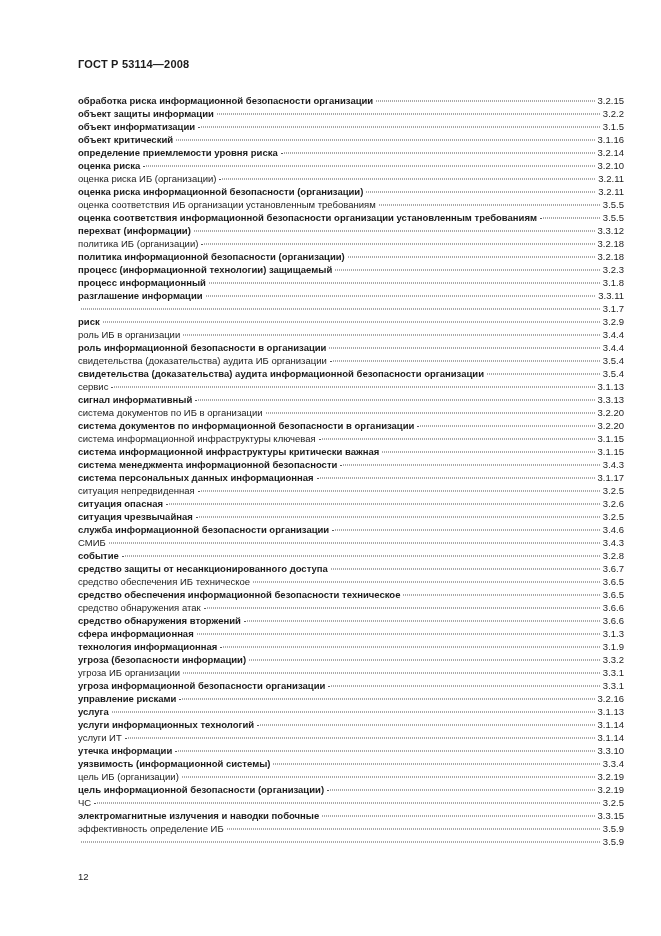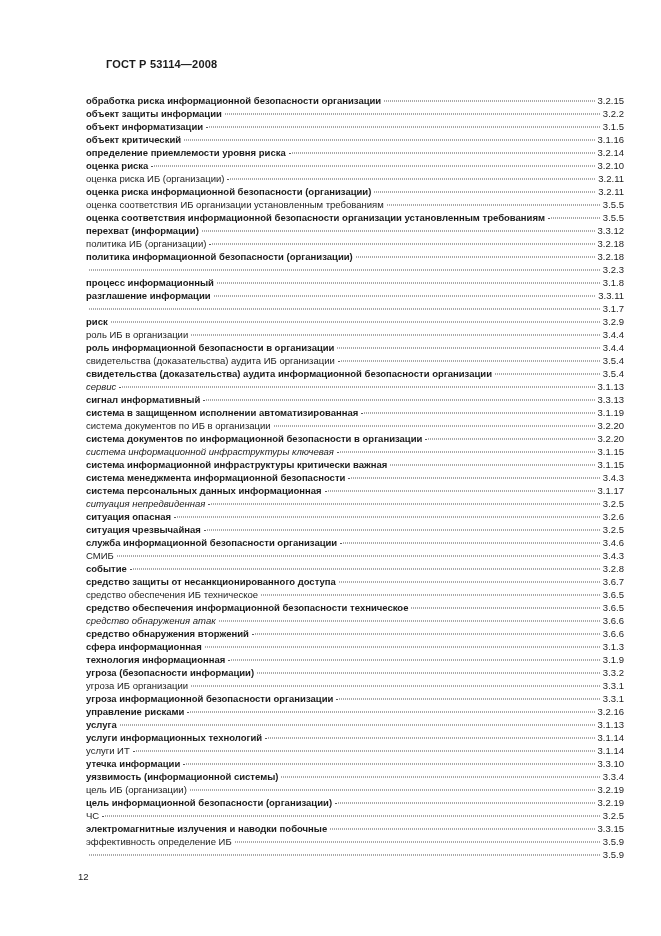--- a/index.html
+++ b/index.html
@@ -17,40 +17,38 @@
     height: 936px;
     background: #ffffff;
   }
   .doc-header {
     position: absolute;
     top: 58px;
     left: 78px;
     font-size: 11px;
     font-weight: bold;
     letter-spacing: 0.2px;
-    margin-left: 28px;
   }
   .index-list {
     position: absolute;
     top: 94px;
     left: 78px;
     width: 546px;
   }
   .entry {
     display: flex;
     align-items: baseline;
     font-size: 9.5px;
     line-height: 13px;
     height: 13px;
     white-space: nowrap;
-    margin-left: 8px;
   }
   .term { flex: 0 0 auto; }
   .term.bold { font-weight: bold; }
-  .term.italic { font-style: italic; }
+  .term.italic { }
   .leader {
     flex: 1 1 auto;
     min-width: 6px;
     margin: 0 3px;
     border-bottom: 1px dotted #555;
     transform: translateY(-2.5px);
   }
   .ref {
     flex: 0 0 auto;
     text-align: center;
@@ -142,20 +140,21 @@
       <span class="ref">3.2.18</span>
     </div>
 
     <div class="entry">
       <span class="term bold">политика информационной безопасности (организации)</span>
       <span class="leader"></span>
       <span class="ref">3.2.18</span>
     </div>
 
     <div class="entry">
+      <span class="term bold">процесс (информационной технологии) защищаемый</span>
       <span class="leader"></span>
       <span class="ref">3.2.3</span>
     </div>
 
     <div class="entry">
       <span class="term bold">процесс информационный</span>
       <span class="leader"></span>
       <span class="ref">3.1.8</span>
     </div>
 
@@ -205,25 +204,20 @@
       <span class="leader"></span>
       <span class="ref">3.1.13</span>
     </div>
 
     <div class="entry">
       <span class="term bold">сигнал информативный</span>
       <span class="leader"></span>
       <span class="ref">3.3.13</span>
     </div>
 
-    <div class="entry">
-      <span class="term bold">система в защищенном исполнении автоматизированная</span>
-      <span class="leader"></span>
-      <span class="ref">3.1.19</span>
-    </div>
 
     <div class="entry">
       <span class="term">система документов по ИБ в организации</span>
       <span class="leader"></span>
       <span class="ref">3.2.20</span>
     </div>
 
     <div class="entry">
       <span class="term bold">система документов по информационной безопасности в организации</span>
       <span class="leader"></span>

